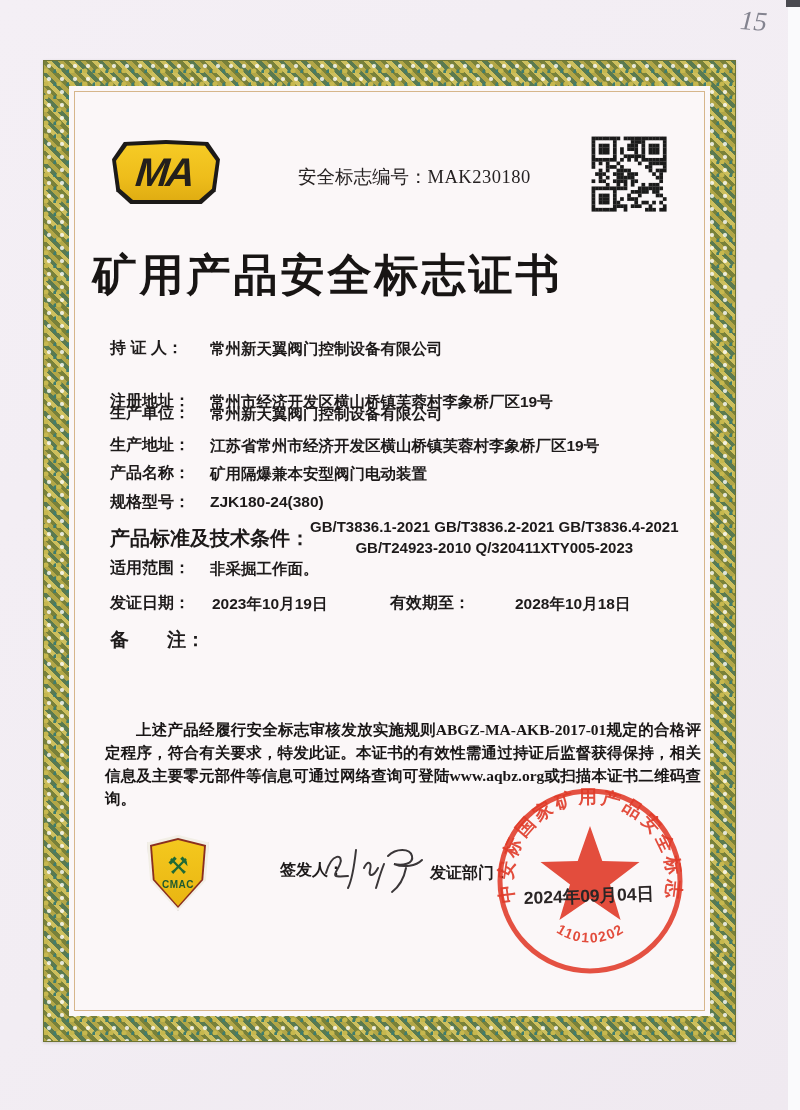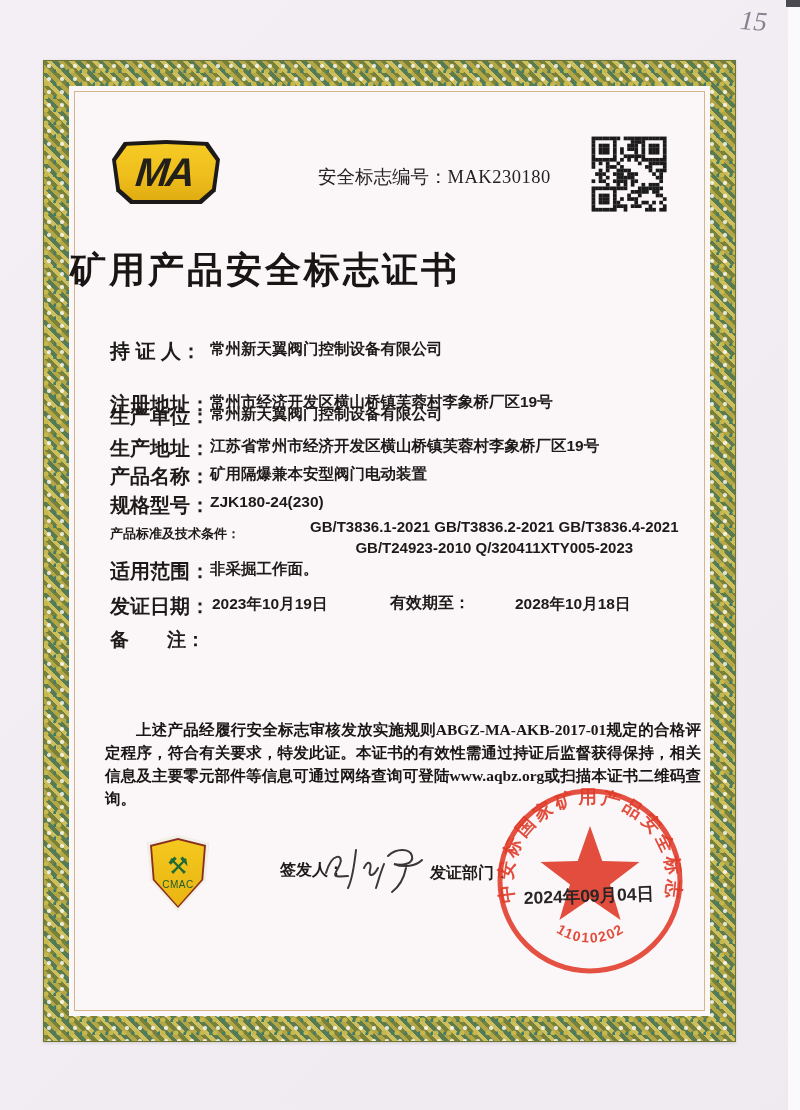--- a/index.html
+++ b/index.html
@@ -41,56 +41,56 @@
     clip-path:polygon(0% 30%,11% 3%,50% 0%,89% 3%,100% 30%,96% 80%,83% 100%,17% 100%,4% 80%);
   }
   .ma-outer{inset:0;background:#1c1a18;}
   .ma-inner{inset:4px;background:linear-gradient(180deg,#f6cb25 0%,#eebd1b 60%,#e0ad12 100%);
     display:flex;align-items:center;justify-content:center;}
   .ma-text{
     font-weight:900;font-style:italic;font-size:40px;letter-spacing:-3px;
     color:#23201c;transform:skewX(-6deg);line-height:1;padding-right:4px;
   }
   
-  .certno-line{position:absolute;left:298px;top:164px;font-family:"Liberation Serif","DejaVu Serif",serif;font-size:18.5px;color:#262222;margin-left:20px;}
+  .certno-line{position:absolute;left:298px;top:164px;font-family:"Liberation Serif","DejaVu Serif",serif;font-size:18.5px;color:#262222;}
   .certno-line .num{letter-spacing:.5px;}
   
   .qr{position:absolute;left:588px;top:133px;width:82px;height:82px;}
   
   .title{
-    position:absolute;left:70px;top:246px;width:515px;text-align:left;
+    position:absolute;left:70px;top:246px;width:515px;text-align:center;
     font-family:"Liberation Serif","DejaVu Serif",serif;
-    font-size:36px;font-weight:900;letter-spacing:3px;color:#181514;
+    font-size:44px;font-weight:900;letter-spacing:3px;color:#181514;
   }
   
   .row{position:absolute;left:110px;display:flex;align-items:flex-start;}
-  .lab{width:100px;flex:0 0 100px;font-weight:700;font-size:20px;white-space:nowrap;}
+  .lab{width:100px;flex:0 0 100px;font-weight:700;font-size:16px;white-space:nowrap;}
   .val{font-weight:700;font-size:15.5px;white-space:nowrap;padding-top:1px;}
-  .lab-long{width:200px;flex:0 0 200px;font-weight:700;font-size:13px;white-space:nowrap;padding-top:9px;}
+  .lab-long{width:200px;flex:0 0 200px;font-weight:700;font-size:20px;white-space:nowrap;padding-top:9px;}
   .std-lines{font-weight:700;font-size:15px;line-height:21px;white-space:nowrap;text-align:center;}
   .abs{position:absolute;font-weight:700;}
   
   .statement{
     position:absolute;left:105px;top:718px;width:596px;
     font-family:"Liberation Serif","DejaVu Serif",serif;
     font-weight:700;font-size:15.5px;line-height:23px;
     text-align:justify;text-indent:2em;color:#191616;
   }
   
   .issuer-label{position:absolute;left:280px;top:860px;font-weight:700;font-size:16px;}
   .dept-label{position:absolute;left:430px;top:863px;font-weight:700;font-size:16px;}
   .signature{position:absolute;left:318px;top:838px;width:115px;height:58px;}
   
   .shield{position:absolute;left:147px;top:835px;width:62px;height:76px;}
   .shield-l{position:absolute;clip-path:polygon(50% 0,100% 10%,95% 60%,50% 100%,5% 60%,0 10%);}
   .s1{inset:0;background:#f2efe6;box-shadow:0 2px 3px rgba(0,0,0,.2);}
   .s2{inset:3px;background:#8a2f1f;}
   .s3{inset:5px;background:linear-gradient(180deg,#f4c81e,#e9b512);display:flex;flex-direction:column;align-items:center;justify-content:center;}
   .shield-emblem{font-size:24px;line-height:1;color:#1f6a35;margin-top:-2px;}
-  .shield-text{font-size:10px;font-weight:400;color:#1f5a30;letter-spacing:.5px;margin-top:1px;}
+  .shield-text{font-size:10px;font-weight:700;color:#1f5a30;letter-spacing:.5px;margin-top:1px;}
   
   .seal{position:absolute;left:490px;top:786px;width:200px;height:200px;}
 </style>
 </head>
 <body>
 
 <div class="page">
 
   <div class="pencil-number">15</div>
 
@@ -368,35 +368,35 @@
   <div class="row" style="top:435px">
     <span class="lab">生产地址：</span>
     <span class="val">江苏省常州市经济开发区横山桥镇芙蓉村李象桥厂区19号</span>
   </div>
   <div class="row" style="top:463px">
     <span class="lab">产品名称：</span>
     <span class="val">矿用隔爆兼本安型阀门电动装置</span>
   </div>
   <div class="row" style="top:492px">
     <span class="lab">规格型号：</span>
-    <span class="val">ZJK180-24(230)</span>
+    <span class="val">ZJK180-24(380)</span>
   </div>
   <div class="row" style="top:516px">
     <span class="lab-long">产品标准及技术条件：</span>
     <span class="std-lines">
       <span style="display:block">GB/T3836.1-2021 GB/T3836.2-2021 GB/T3836.4-2021</span>
       <span style="display:block">GB/T24923-2010 Q/320411XTY005-2023</span>
     </span>
   </div>
   <div class="row" style="top:558px">
     <span class="lab">适用范围：</span>
     <span class="val">非采掘工作面。</span>
   </div>
 
-  <span class="abs" style="left:110px;top:593px;font-size:20px">发证日期：</span>
+  <span class="abs" style="left:110px;top:593px;font-size:16px">发证日期：</span>
   <span class="abs" style="left:212px;top:594px;font-size:15.5px">2023年10月19日</span>
   <span class="abs" style="left:390px;top:593px;font-size:16px">有效期至：</span>
   <span class="abs" style="left:515px;top:594px;font-size:15.5px">2028年10月18日</span>
 
   <span class="abs" style="left:110px;top:627px;font-size:19px">备　　注：</span>
   <span class="abs" style="left:212px;top:628px;font-size:15.5px"></span>
 
   <div class="statement">上述产品经履行安全标志审核发放实施规则ABGZ-MA-AKB-2017-01规定的合格评定程序，符合有关要求，特发此证。本证书的有效性需通过持证后监督获得保持，相关信息及主要零元部件等信息可通过网络查询可登陆www.aqbz.org或扫描本证书二维码查询。</div>
 
   <div class="shield">

